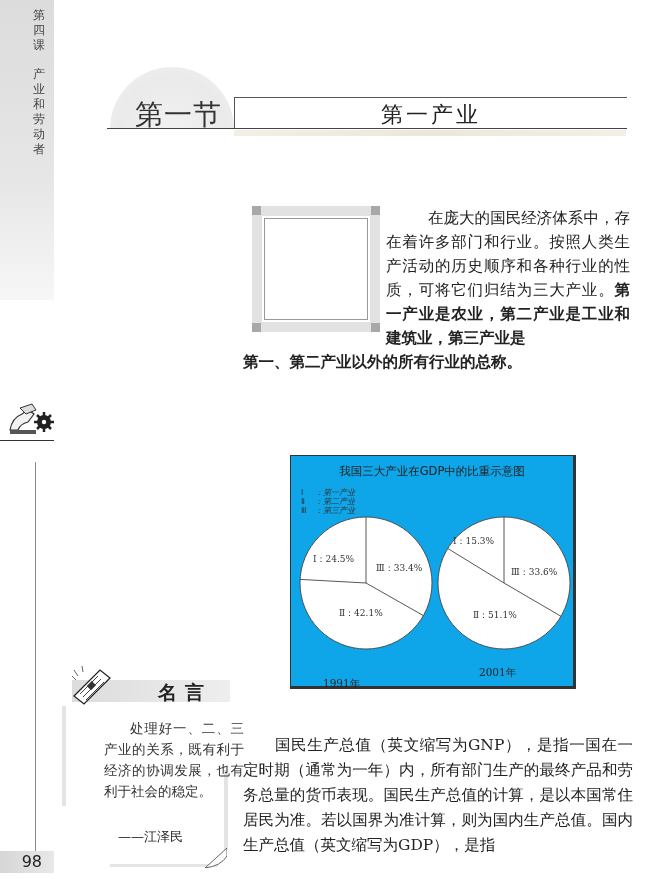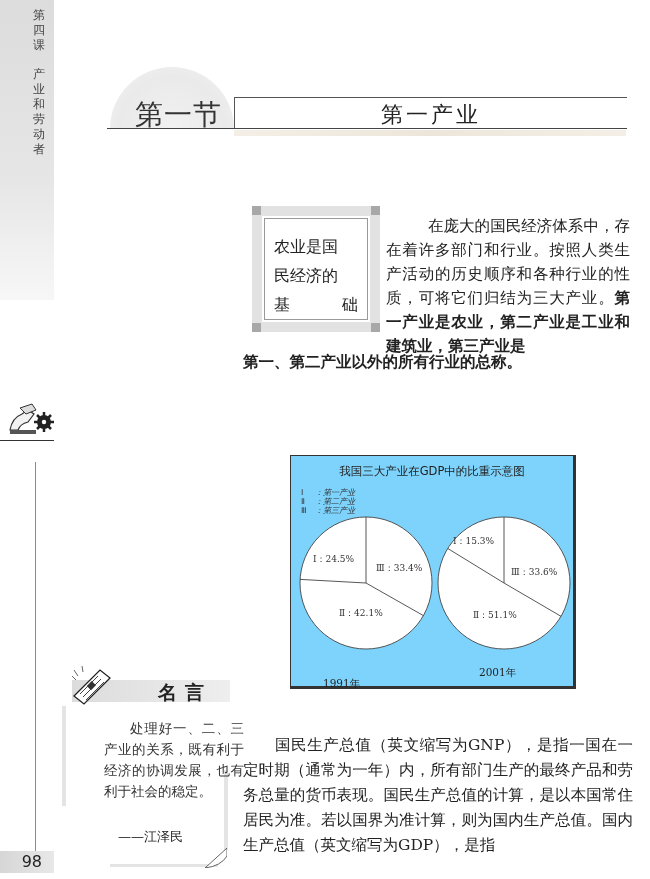--- a/index.html
+++ b/index.html
@@ -29,28 +29,28 @@
 
   .note-box { position:absolute; left:252px; top:206px; width:128px; height:126px; }
   .note-frame { position:absolute; inset:0; border:10px solid #e2e2e2; box-sizing:border-box; }
   .note-inner { position:absolute; left:12px; top:12px; right:12px; bottom:12px; border:1px solid #999; }
   .corner { position:absolute; width:9px; height:9px; background:#a8a8a8; }
   .note-text { position:absolute; left:22px; top:26px; width:84px; font-size:16px; line-height:29px; color:#222; }
   .note-text div { white-space:nowrap; }
   .note-text .spread { display:flex; justify-content:space-between; }
 
   .para { position:absolute; font-size:15.5px; line-height:24px; color:#222; }
-  .p1 { left:386px; top:206px; width:244px; text-align:justify;margin-top:8px; }
+  .p1 { left:386px; top:206px; width:244px; text-align:justify; }
   .p1 .indent { padding-left:42px; }
   .bold { font-family:"DejaVu Sans","Liberation Sans",sans-serif; font-weight:bold; }
   .p1b { left:243px; top:350px; width:390px; }
   .p2 { left:243px; top:374px; width:390px; }
   .p2 .indent { padding-left:32px; }
 
-  .chart { position:absolute; left:290px; top:455px; width:286px; height:234px; border:1.5px solid #333; border-right-width:3px; border-bottom-width:3px; box-sizing:border-box; background:#7dd3fc; }
+  .chart { position:absolute; left:290px; top:455px; width:286px; height:234px; border:1.5px solid #333; border-right-width:3px; border-bottom-width:3px; box-sizing:border-box; background:#0ea5e9; }
   .chart-title { position:absolute; left:0; right:0; top:8px; text-align:center; font-family:"DejaVu Sans","Liberation Sans",sans-serif; font-size:11.5px; color:#222; }
   .legend { position:absolute; left:10px; top:32px; font-size:8px; line-height:9px; color:#333; font-style:italic;font-family:Liberation Mono, monospace; }
   .legend .num { font-style:normal; display:inline-block; width:14px; }
   .pie { position:absolute; top:58px; }
   .pie-year { position:absolute; font-size:10.5px; color:#222; }
 
   .quote-head { position:absolute; left:62px; top:666px; width:170px; height:40px; }
   .quote-band { position:absolute; left:10px; top:14px; width:158px; height:22px; background:linear-gradient(90deg,#dcdcdc,#eeeeee); }
   .quote-title { position:absolute; left:96px; top:14px; font-family:"DejaVu Sans","Liberation Sans",sans-serif;
                  font-size:19px; font-weight:bold; letter-spacing:8px; color:#222; }
@@ -103,28 +103,20 @@
 <div class="sec-baseline"></div>
 <div class="title-shadow"></div>
 
 <div class="note-box">
   <div class="note-frame"></div>
   <div class="note-inner"></div>
   <div class="corner" style="left:0;top:0;"></div>
   <div class="corner" style="right:0;top:0;"></div>
   <div class="corner" style="left:0;bottom:0;"></div>
   <div class="corner" style="right:0;bottom:0;"></div>
-  <div class="note-text">
-    <div>农业是国</div>
-    <div>民经济的</div>
-    <div class="spread">
-      <span>基</span>
-      <span>础</span>
-    </div>
-  </div>
 </div>
 
 <div class="para p1">
   <span class="indent"></span><span>在庞大的国民经济体系中，存在着许多部门和行业。按照人类生产活动的历史顺序和各种行业的性质，可将它们归结为三大产业。</span><span class="bold">第一产业是农业，第二产业是工业和建筑业，第三产业是</span>
 </div>
 <div class="para p1b bold">第一、第二产业以外的所有行业的总称。</div>
 
 <div class="para p2">
   <span class="indent"></span>
 </div>

